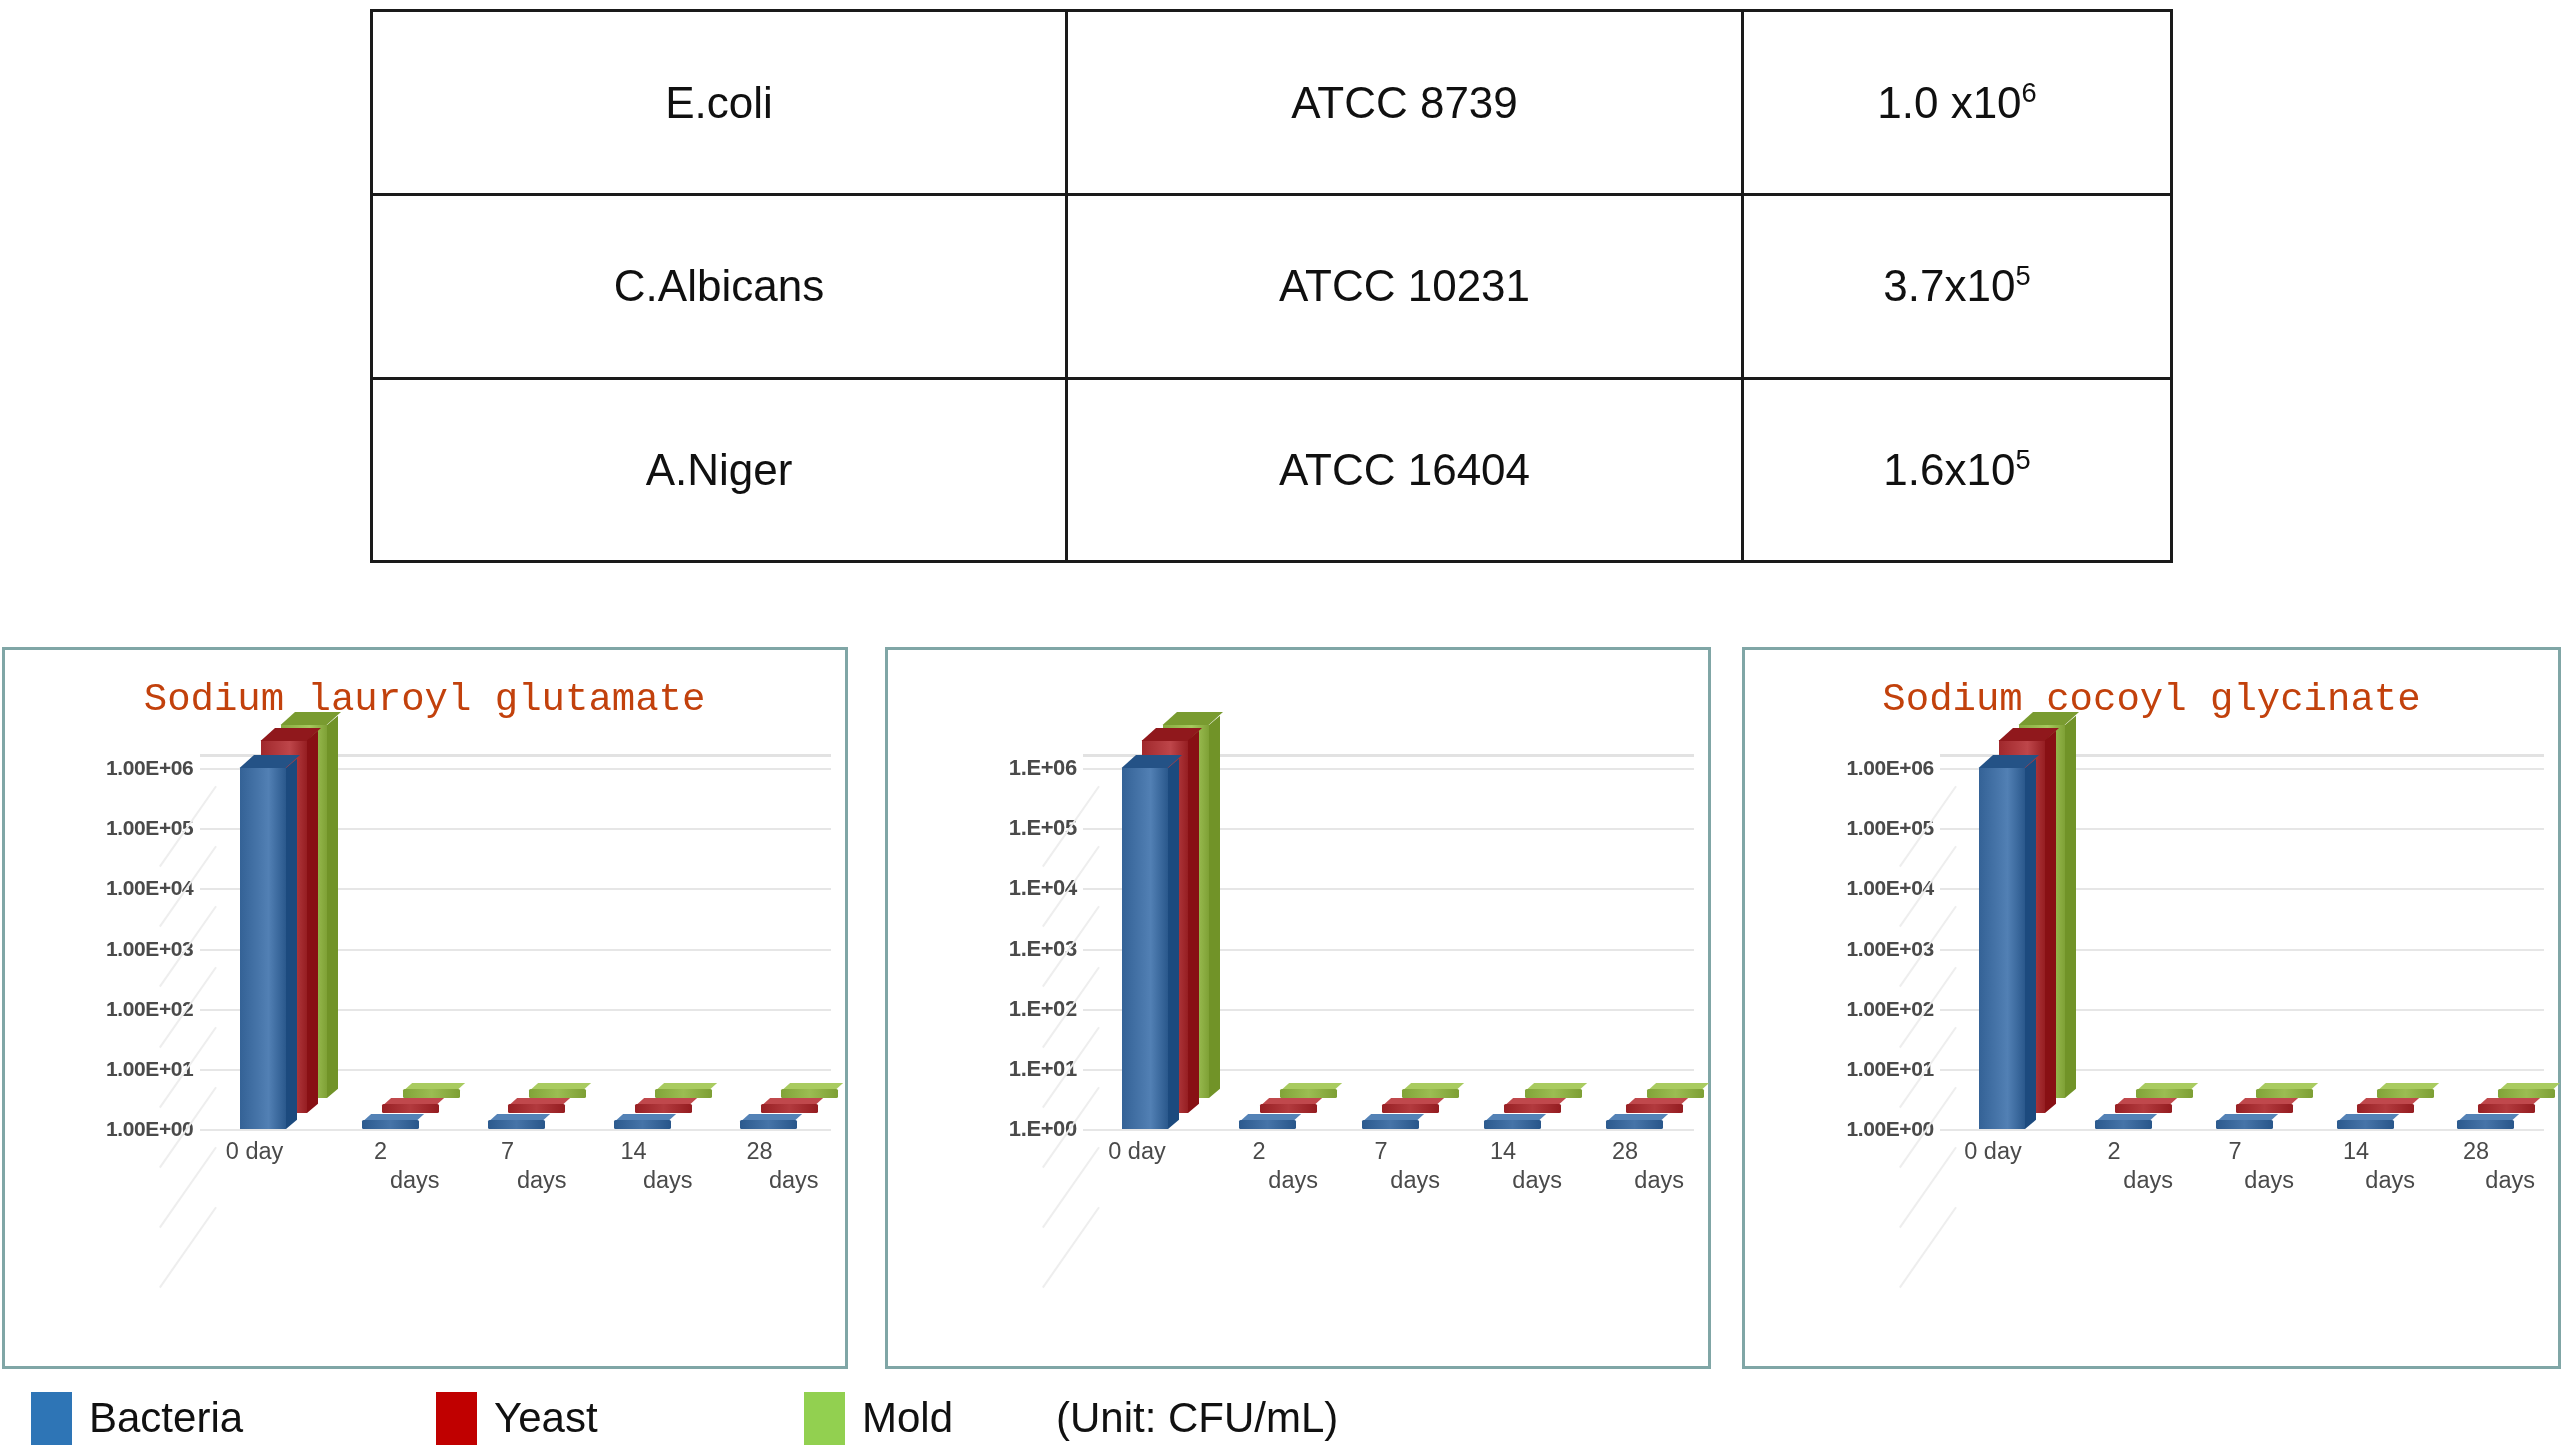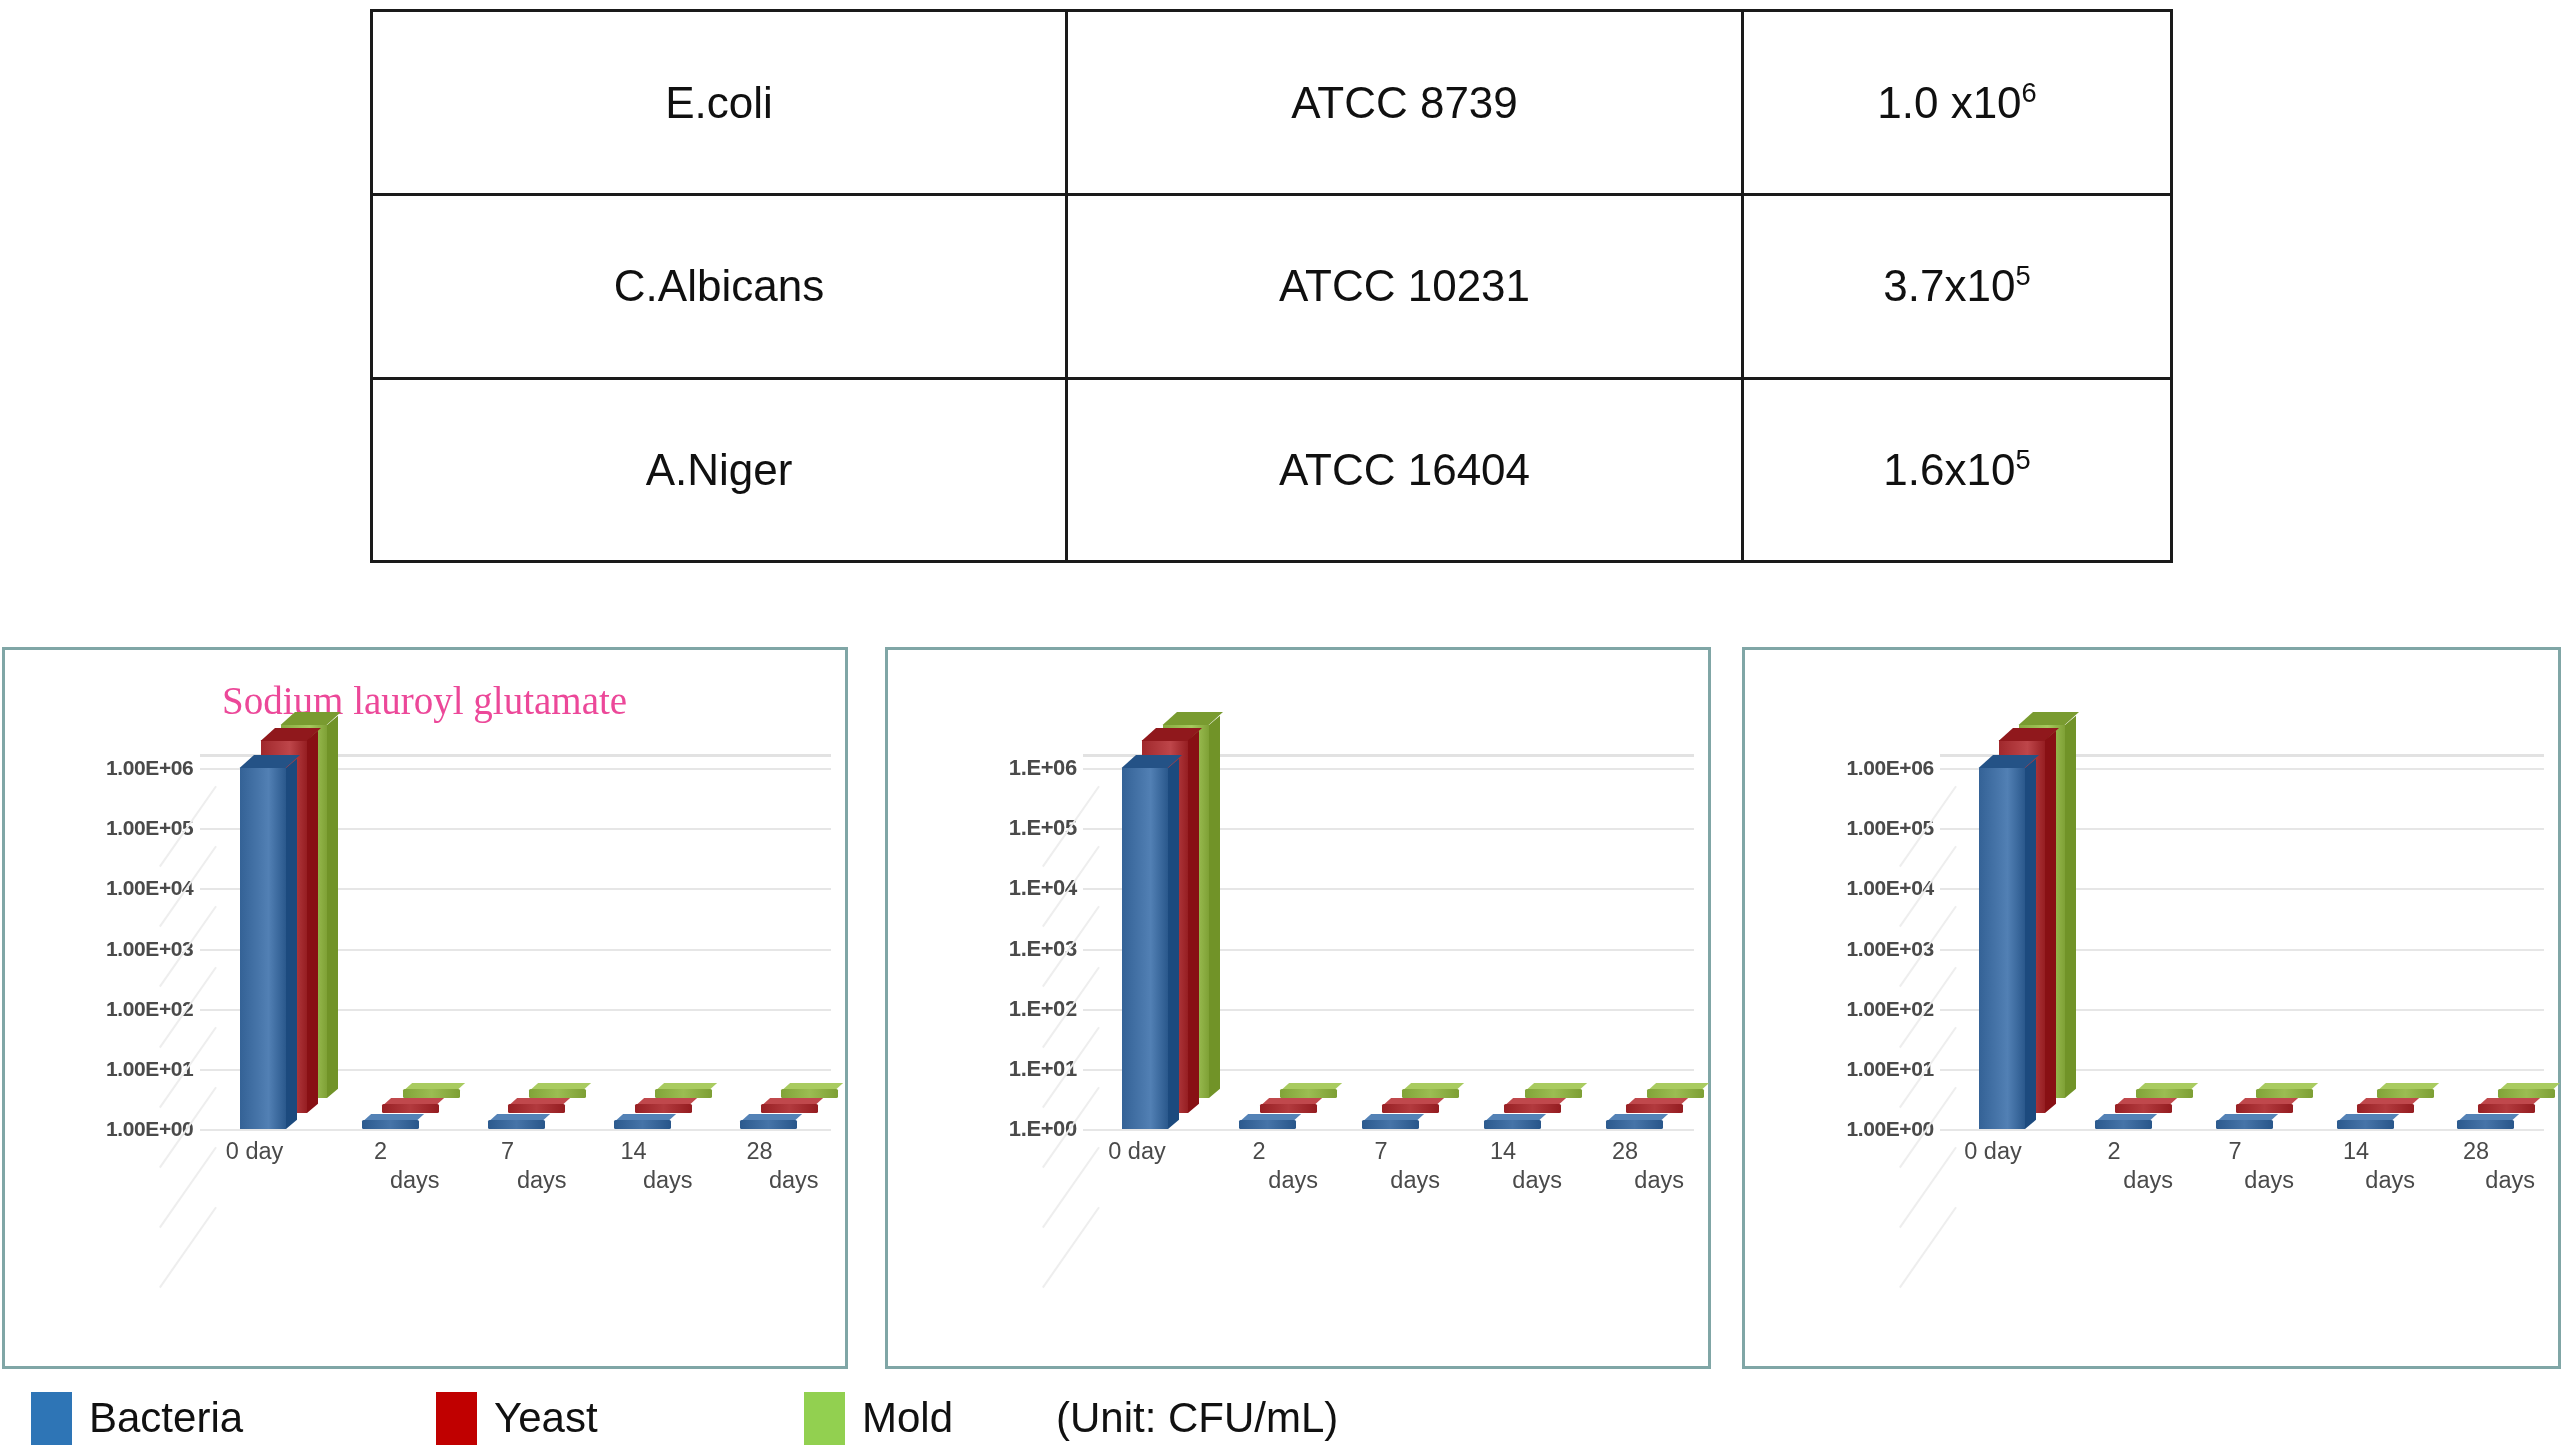--- a/index.html
+++ b/index.html
@@ -37,22 +37,22 @@
     background:#ffffff;
     box-sizing:border-box;
   }
   #panel-0{left:1.6px;width:846px;}
   #panel-1{left:885px;width:826px;}
   #panel-2{left:1742px;width:819px;}
 
   .chart-title{
     position:absolute;left:0;right:0;top:28px;
     text-align:center;
-    font-size:39px;color:#ec4899;
-    font-family:Liberation Serif, serif;
+    font-size:39px;color:#c2410c;
+    font-family:Liberation Mono, monospace;
     white-space:nowrap;
   }
 
   
   .plot{
     position:absolute;left:0;top:118px;right:0;bottom:0;
   }
 
   
   .yticks{
@@ -346,20 +346,21 @@
         <div class="xlabels">
           <div class="xlab" style="left: 54px;">0 day</div>
           <div class="xlab" style="left: 176px;">2<span class="l2">days</span></div>
           <div class="xlab" style="left: 298px;">7<span class="l2">days</span></div>
           <div class="xlab" style="left: 420px;">14<span class="l2">days</span></div>
           <div class="xlab" style="left: 542px;">28<span class="l2">days</span></div>
         </div>
       </div>
     </div>
     <div class="panel" id="panel-2">
+      <div class="chart-title">Sodium cocoyl glycinate</div>
       <div class="plot">
         <div class="yticks">
           <div class="ytick" style="top: 0px;">1.00E+06</div>
           <div class="ytick" style="top: 60px;">1.00E+05</div>
           <div class="ytick" style="top: 120px;">1.00E+04</div>
           <div class="ytick" style="top: 181px;">1.00E+03</div>
           <div class="ytick" style="top: 241px;">1.00E+02</div>
           <div class="ytick" style="top: 301px;">1.00E+01</div>
           <div class="ytick" style="top: 361px;">1.00E+00</div>
         </div>

